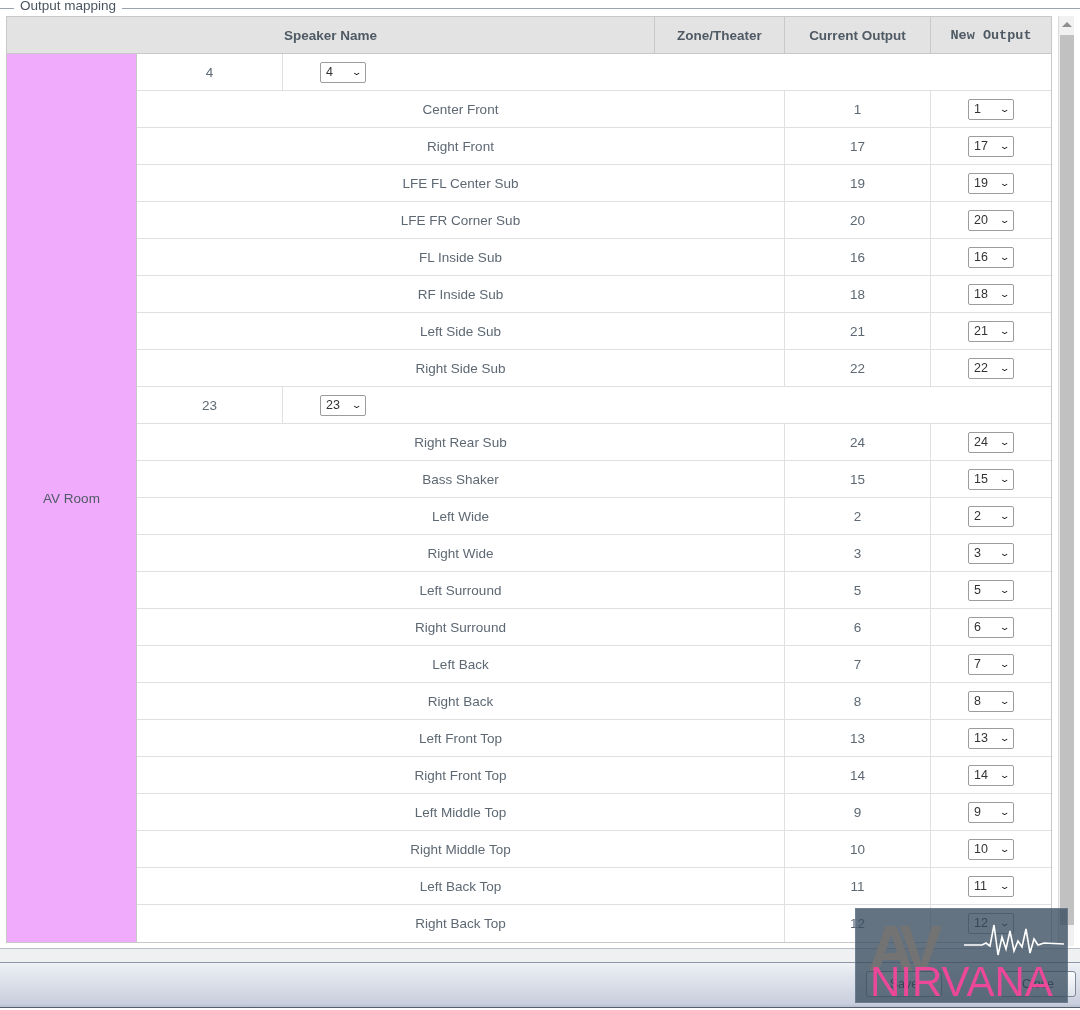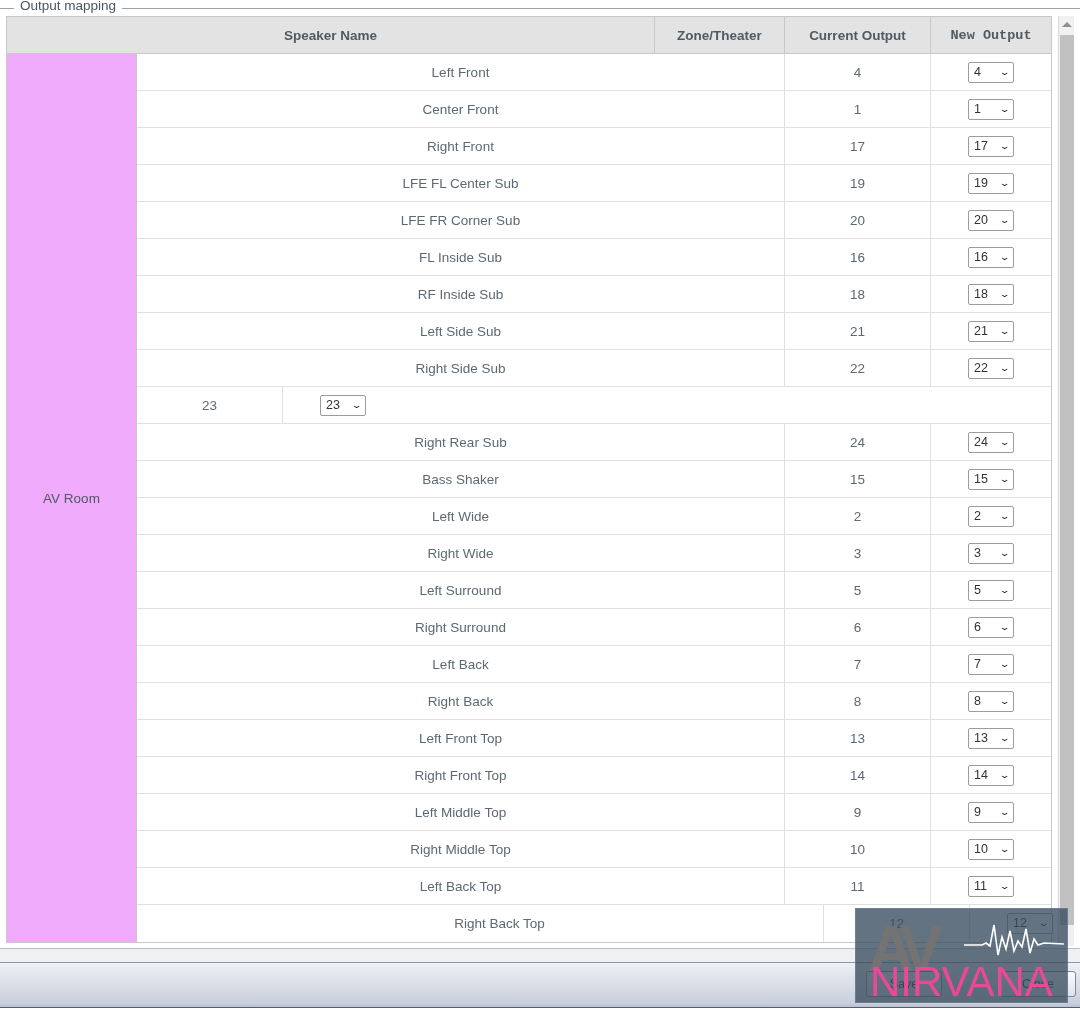--- a/index.html
+++ b/index.html
@@ -100,21 +100,21 @@
   }
 
   .rows { margin-left: 130px; }
 
   .tr {
     display: flex;
     height: 37px;
     border-bottom: 1px solid #e0e0e0;
     background: #ffffff;
   }
-  .tr:last-child { border-bottom: none; margin-left: 39px; }
+  .tr:last-child { border-bottom: none; }
 
   .td {
     display: flex;
     align-items: center;
     justify-content: center;
     font-size: 13.5px;
     color: #5d6873;
     border-right: 1px solid #e0e0e0;
     height: 100%;
   }
@@ -267,21 +267,20 @@
         <div class="th col-name">Speaker Name</div>
         <div class="th col-zone">Zone/Theater</div>
         <div class="th col-cur">Current Output</div>
         <div class="th col-new">New Output</div>
       </div>
 
       <div class="tbody">
         <div class="zone-cell" id="zone-cell" style="height: 888px; background: #f0abfc;">AV Room</div>
         <div class="rows" id="rows">
             <div class="tr">
-              <div class="td col-name">Left Front</div>
               <div class="td col-cur">4</div>
               <div class="td col-new">
                 <span class="sel">
                   <span>4</span>
                   <span class="chev">⌄</span>
                 </span>
               </div>
             </div>
             <div class="tr">
               <div class="td col-name">Center Front</div>

